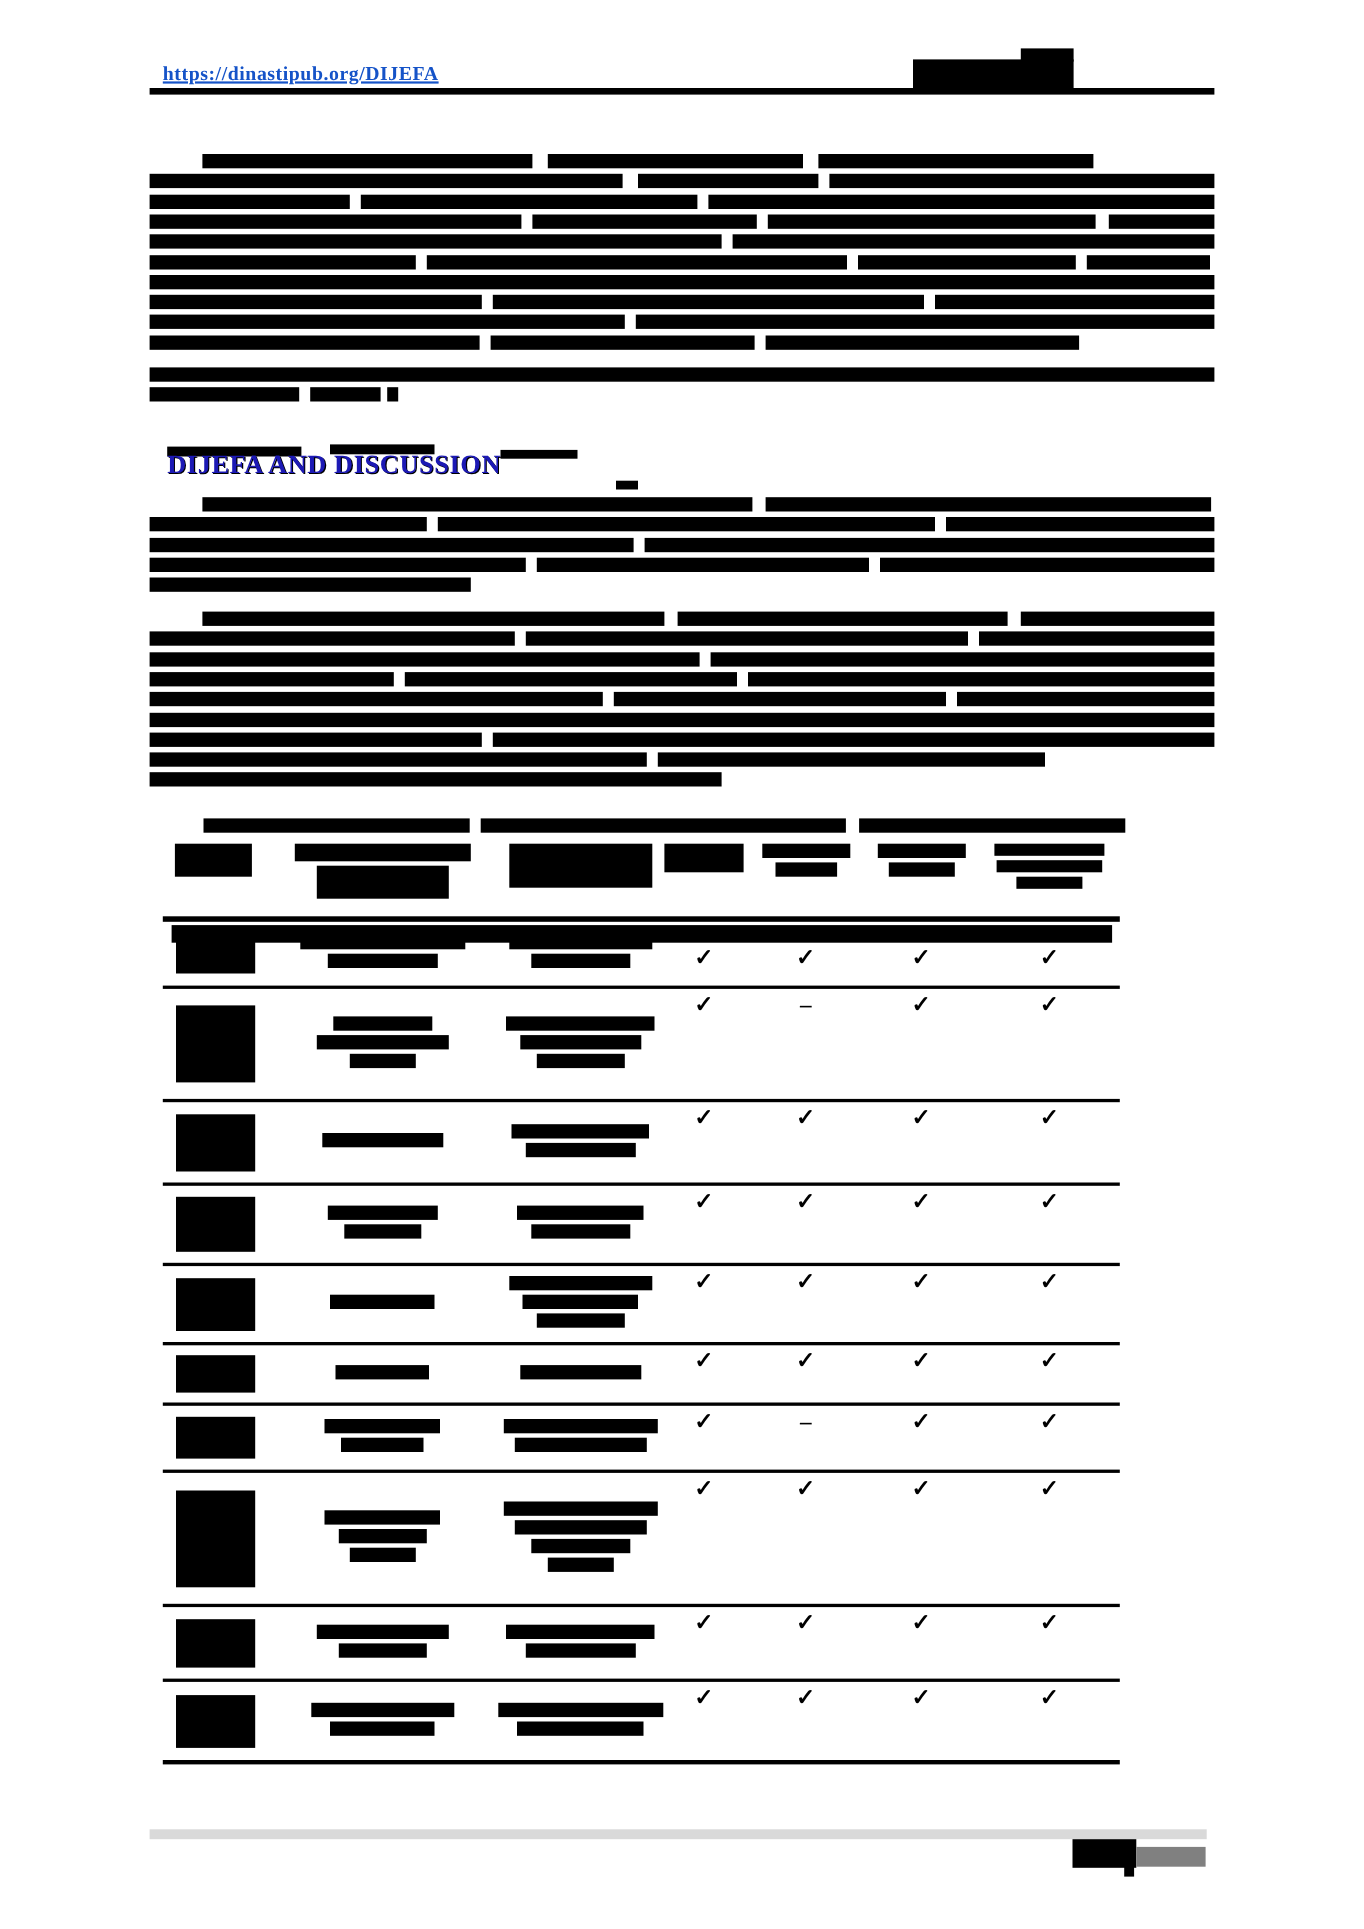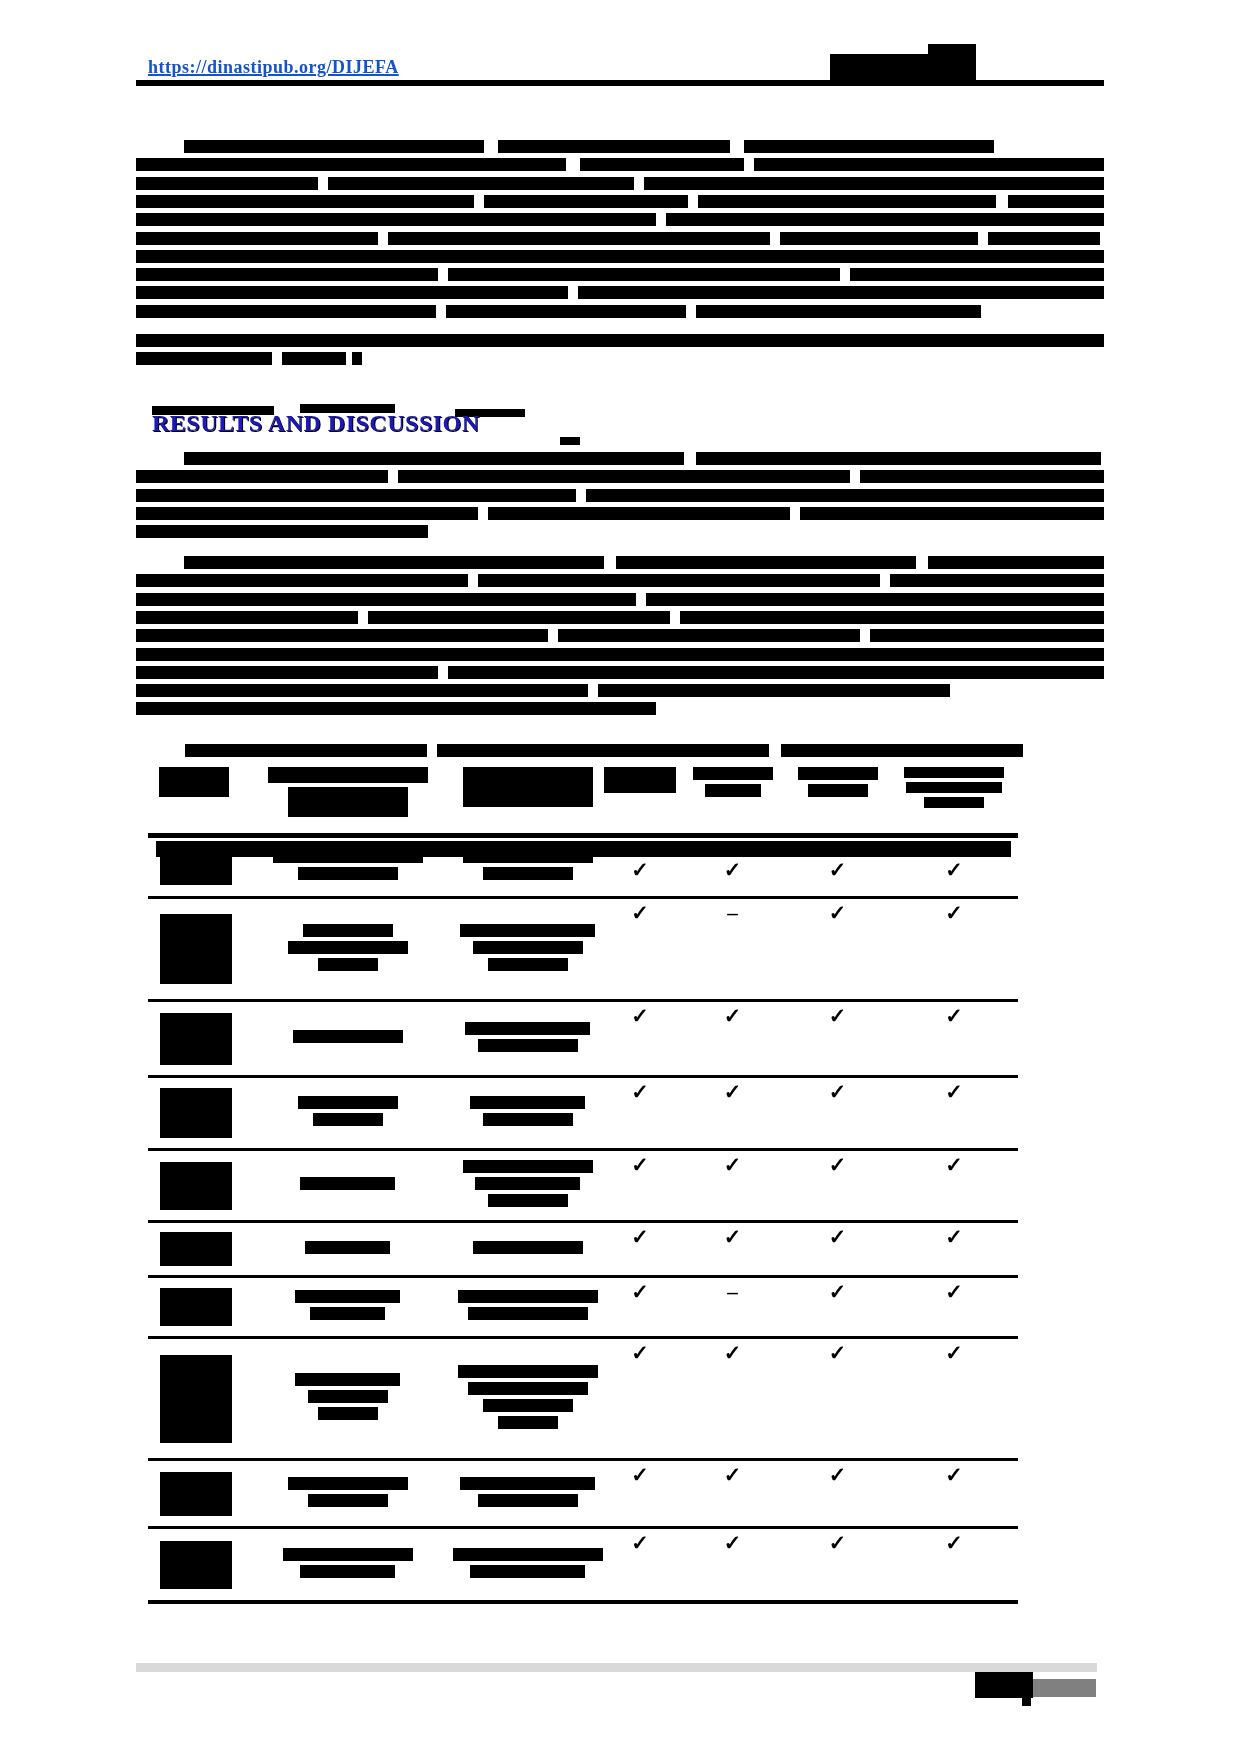--- a/index.html
+++ b/index.html
@@ -110,21 +110,21 @@
       <div class="bar" style="left: 136px; top: 702.4px; width: 520px; height: 13px; background: rgb(0, 0, 0);"></div>
       <div class="bar" style="left: 185px; top: 744px; width: 242px; height: 13px; background: rgb(0, 0, 0);"></div>
       <div class="bar" style="left: 437px; top: 744px; width: 332px; height: 13px; background: rgb(0, 0, 0);"></div>
       <div class="bar" style="left: 781px; top: 744px; width: 242px; height: 13px; background: rgb(0, 0, 0);"></div>
       <div class="bar" style="left: 152px; top: 406px; width: 122px; height: 9px; background: rgb(0, 0, 0);"></div>
       <div class="bar" style="left: 300px; top: 404px; width: 95px; height: 9px; background: rgb(0, 0, 0);"></div>
       <div class="bar" style="left: 455px; top: 409px; width: 70px; height: 8px; background: rgb(0, 0, 0);"></div>
       <div class="bar" style="left: 560px; top: 437px; width: 20px; height: 8px; background: rgb(0, 0, 0);"></div>
     </div>
 
-  <h2 class="results-heading" style="color: rgb(28, 25, 181);">RESULTS AND DISCUSSION</h2>
+  <h2 class="results-heading" style="color: rgb(28, 25, 181);">DIJEFA AND DISCUSSION</h2>
 
   <div id="table-layer" class="abs" style="left:136px;top:0;width:968px;height:1754px;">
       <div class="bar" style="left: 23px; top: 767px; width: 70px; height: 30px; background: rgb(0, 0, 0);"></div>
       <div class="bar" style="left: 131.5px; top: 767px; width: 160px; height: 16px; background: rgb(0, 0, 0);"></div>
       <div class="bar" style="left: 151.5px; top: 787px; width: 120px; height: 30px; background: rgb(0, 0, 0);"></div>
       <div class="bar" style="left: 326.5px; top: 767px; width: 130px; height: 40px; background: rgb(0, 0, 0);"></div>
       <div class="bar" style="left: 468px; top: 767px; width: 72px; height: 26px; background: rgb(0, 0, 0);"></div>
       <div class="bar" style="left: 556.5px; top: 767px; width: 80px; height: 13px; background: rgb(0, 0, 0);"></div>
       <div class="bar" style="left: 568.5px; top: 784px; width: 56px; height: 13px; background: rgb(0, 0, 0);"></div>
       <div class="bar" style="left: 661.5px; top: 767px; width: 80px; height: 13px; background: rgb(0, 0, 0);"></div>

